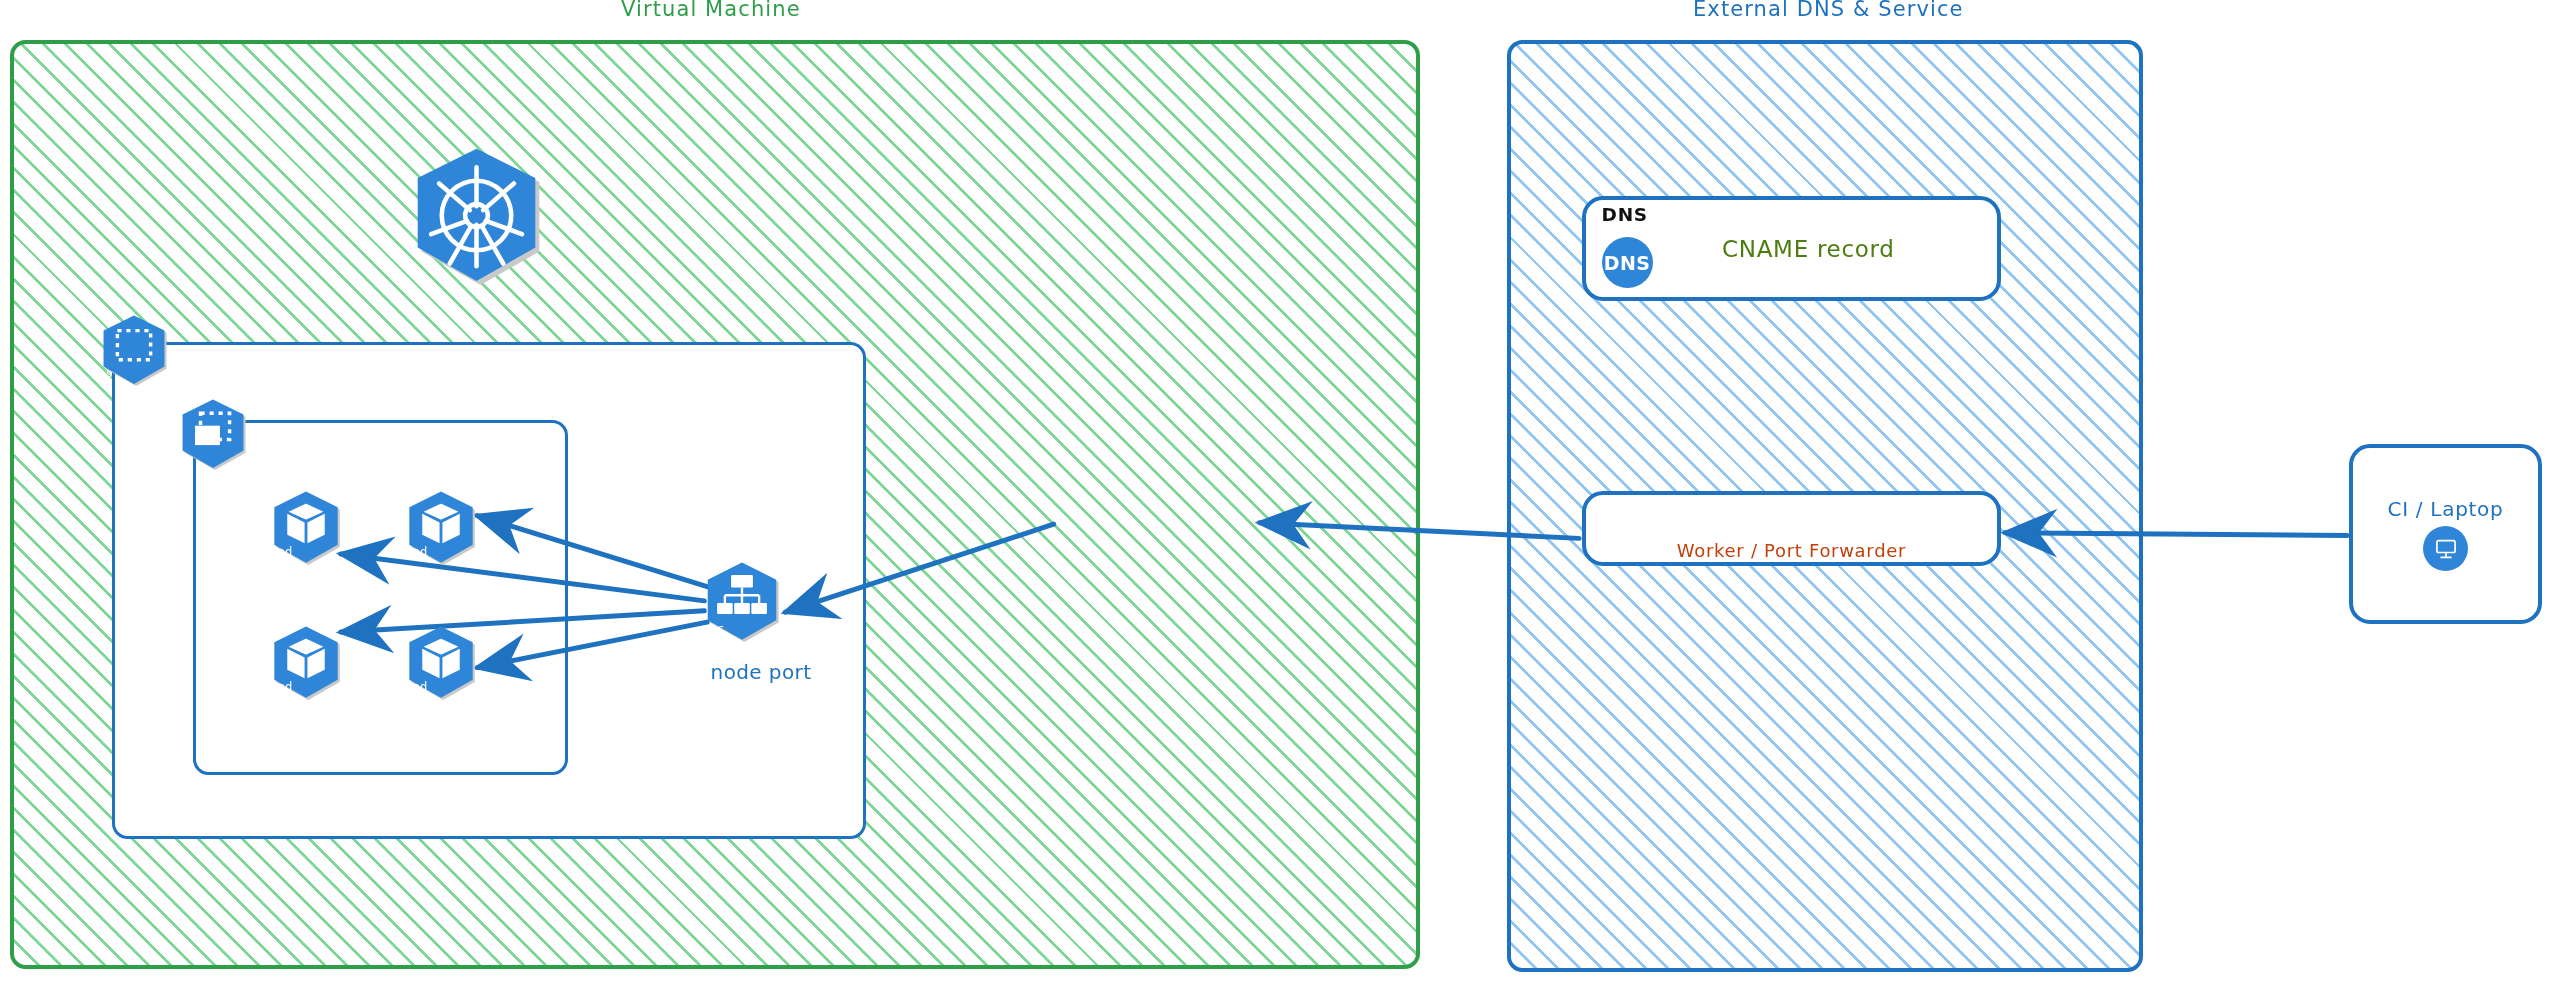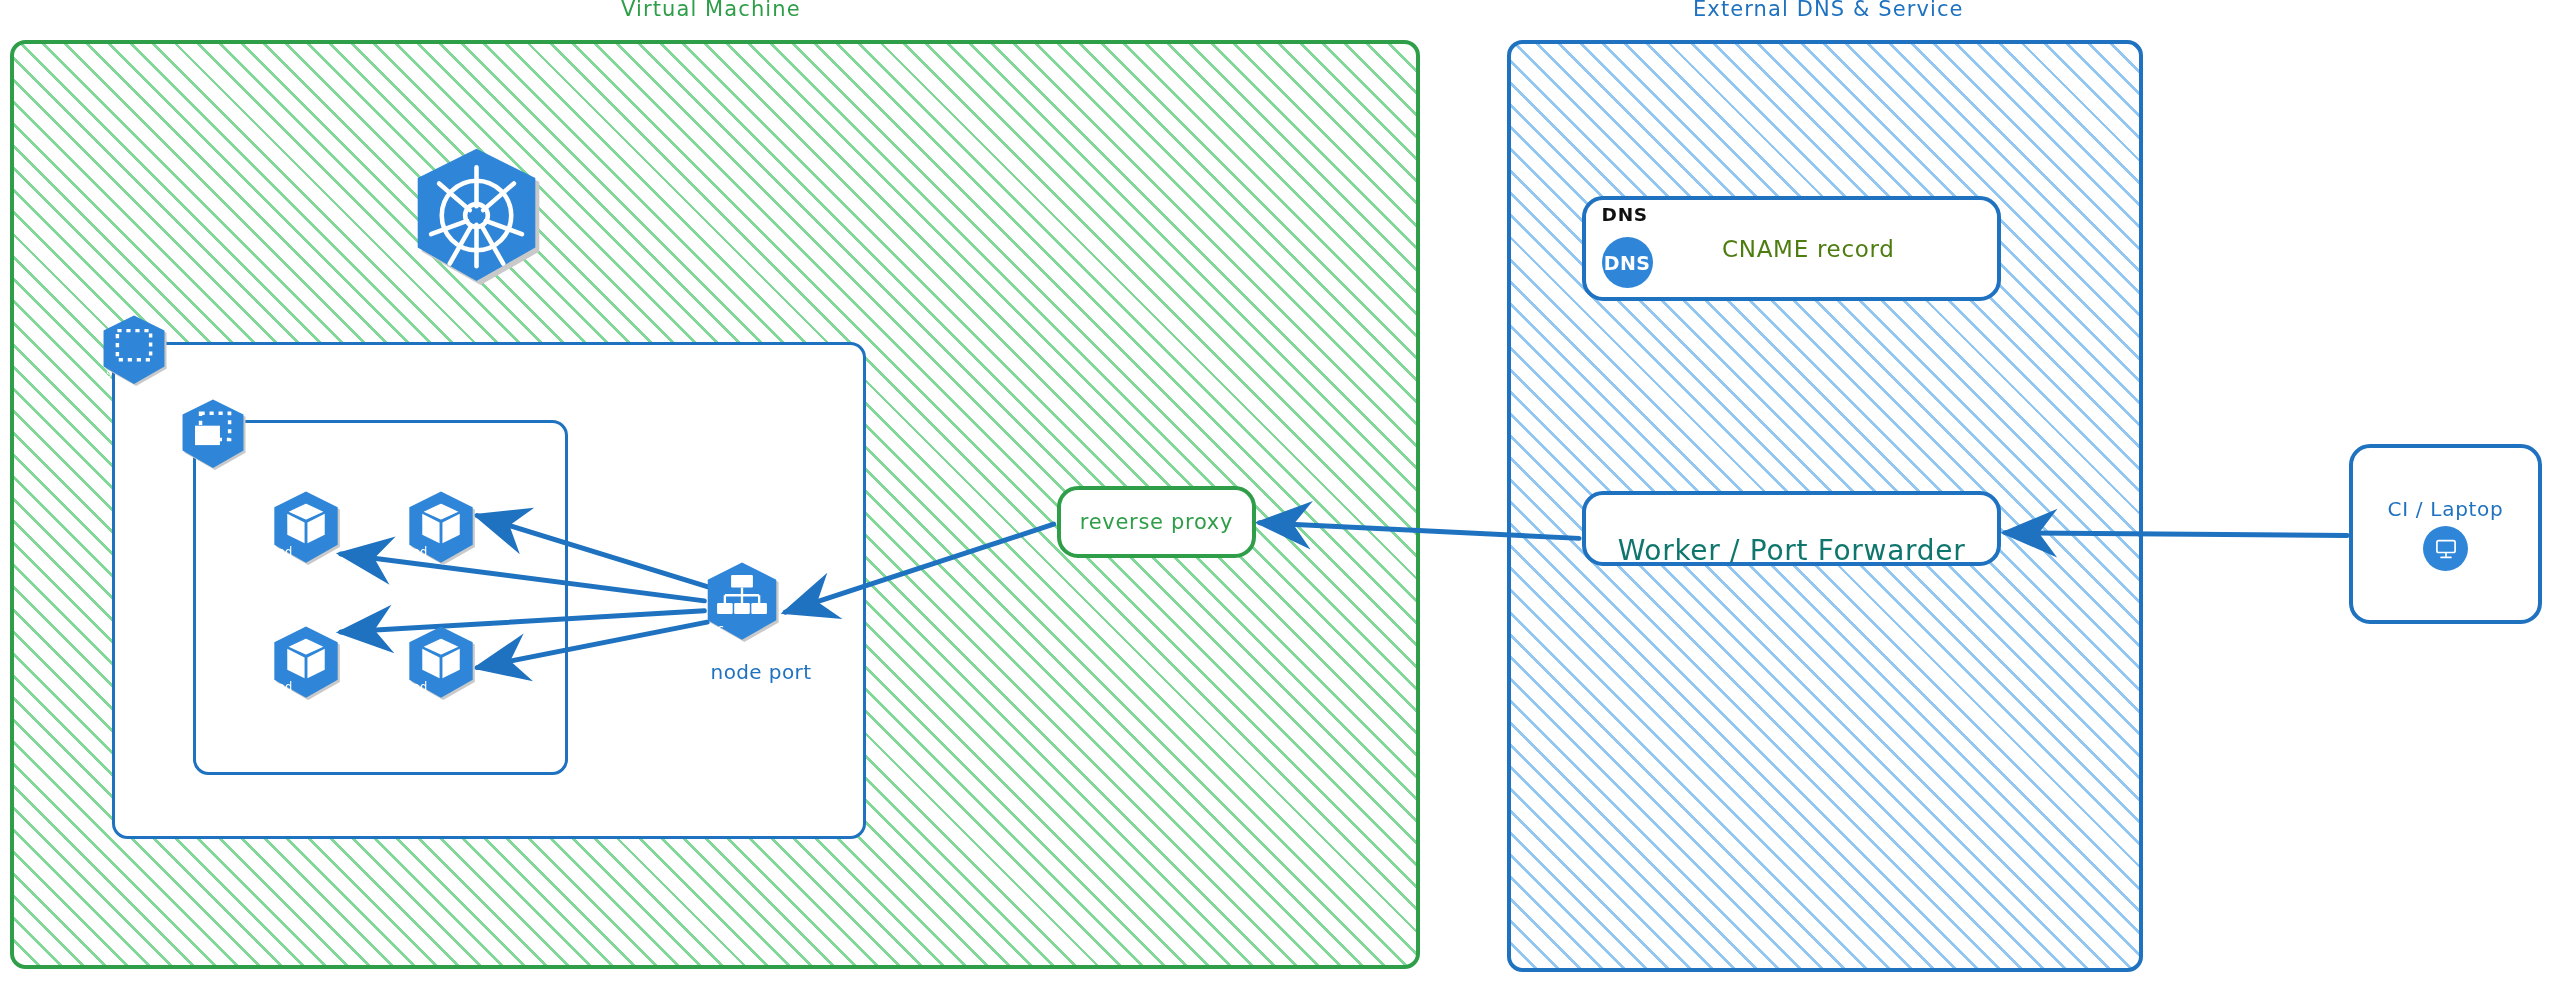--- a/index.html
+++ b/index.html
@@ -51,21 +51,21 @@
   .lbox.dns{left:1582px;top:196px;width:419px;height:105px;border:4.3px solid #1e72c0;
             justify-content:flex-start;}
   .lbox.dns .lbl{color:#4d7c0f;position:absolute;left:136px;top:36px;font-size:23px;}
   .dns-corner{position:absolute;left:15.6px;top:4.3px;font-size:18.5px;color:#111;font-weight:700;
               letter-spacing:0.7px;}
   .dns-badge{position:absolute;left:15.6px;top:37px;width:51px;height:51px;border-radius:50%;
              background:#2f86d8;color:#ffffff;display:flex;align-items:center;justify-content:center;
              font-size:19px;font-weight:600;letter-spacing:0.4px;}
 
   .lbox.worker{left:1582px;top:491px;width:419px;height:75px;border:4.3px solid #1e72c0;}
-  .lbox.worker .lbl{color:#0f766e;font-size:28px;margin-top:44px;}
+  .lbox.worker .lbl{color:#c2410c;font-size:18px;margin-top:44px;}
 
   .lbox.ci{left:2349px;top:444px;width:193px;height:180px;border:4.3px solid #1e72c0;
            flex-direction:column;justify-content:center;}
   .lbox.ci .lbl{color:#1e72c0;font-size:20px;margin-bottom:5.7px;}
   .ci-badge{width:45px;height:45px;border-radius:50%;background:#2f86d8;
             display:flex;align-items:center;justify-content:center;}
 
   
   .hex{position:absolute;}
   .hex .cap{position:absolute;left:0;right:0;bottom:8%;text-align:left;color:#ffffff;
@@ -236,23 +236,20 @@
         <line x1="28" y1="44" x2="72" y2="44"></line>
         <line x1="28" y1="44" x2="28" y2="54"></line>
         <line x1="50" y1="44" x2="50" y2="54"></line>
         <line x1="72" y1="44" x2="72" y2="54"></line>
       </g>
     </svg>
     <span class="cap">svc</span>
   </div>
   <div class="nodeport-label">node port</div>
 
-  <div class="lbox revproxy">
-    <span class="lbl">reverse proxy</span>
-  </div>
 
   <div class="lbox dns">
     <span class="dns-corner">DNS</span>
     <span class="dns-badge">DNS</span>
     <span class="lbl">CNAME record</span>
   </div>
 
   <div class="lbox worker">
     <span class="lbl">Worker / Port Forwarder</span>
   </div>

